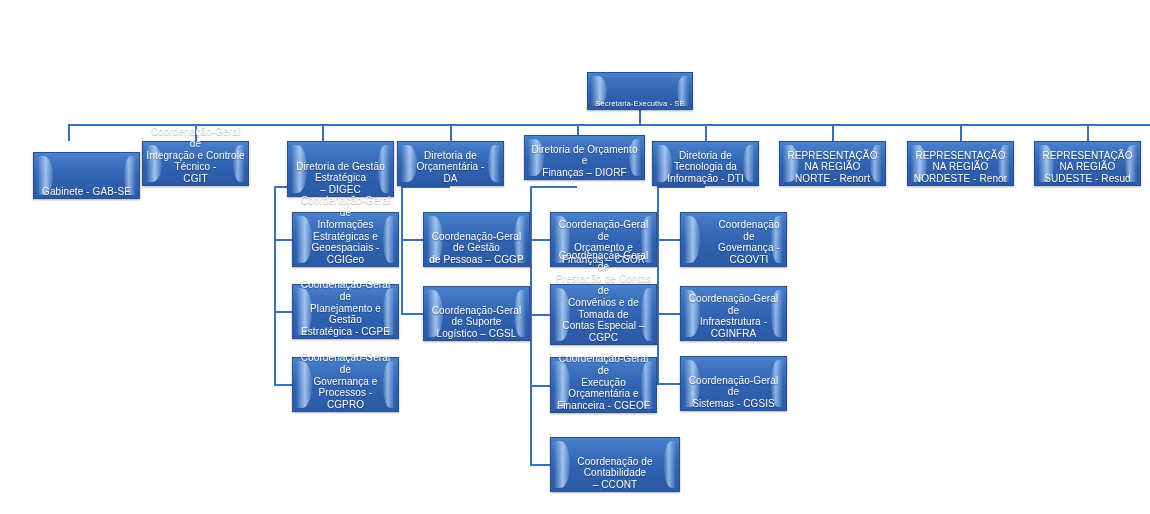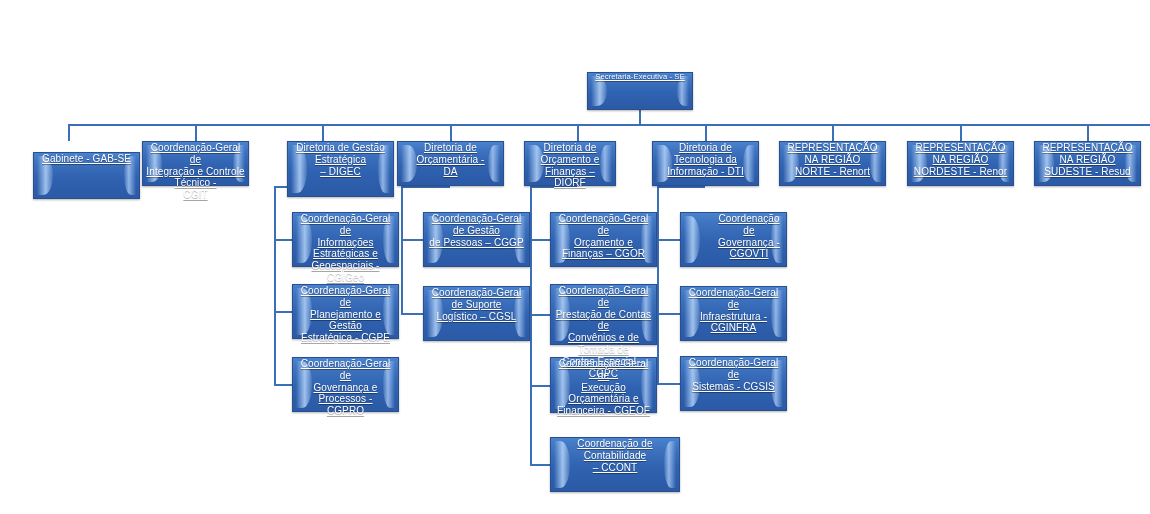--- a/index.html
+++ b/index.html
@@ -27,28 +27,27 @@
   .line.h { height: 2px; }
   .line.v { width: 2px; }
 
   
   .node {
     position: absolute;
     box-sizing: border-box;
     border: 1px solid #2a4f8f;
     background: linear-gradient(to bottom, #4a82ce 0%, #3f74c0 18%, #2f62b0 55%, #2b5aa6 100%);
     display: flex;
-    align-items: flex-start;
+    align-items: flex-end;
     justify-content: center;
     text-align: center;
     color: #ffffff;
     line-height: 1.18;
     overflow: visible;
     box-shadow: 0 1px 2px rgba(0,0,0,0.30);
-    text-decoration: underline;
   }
   
   .node::before {
     content: "";
     position: absolute;
     left: 3px; top: 3px; bottom: 3px;
     width: 16px;
     background: linear-gradient(to right, rgba(255,255,255,0.00) 0%, rgba(190,220,255,0.78) 55%, rgba(255,255,255,0.10) 100%);
     border-radius: 0 60% 60% 0 / 0 50% 50% 0;
     pointer-events: none;
@@ -130,21 +129,21 @@
 CGIT</span>
   </div>
   <div class="node" style="left:287px; top:141px; width:107px; height:56px;">
     <span class="label">Diretoria de Gestão Estratégica
 – DIGEC</span>
   </div>
   <div class="node" style="left:397px; top:141px; width:107px; height:45px;">
     <span class="label">Diretoria de Orçamentária -
 DA</span>
   </div>
-  <div class="node" style="left:524px; top:141px; width:92px; height:45px;">
+  <div class="node" style="left:524px; top:135px; width:121px; height:45px;">
     <span class="label">Diretoria de Orçamento e
 Finanças – DIORF</span>
   </div>
   <div class="node" style="left:652px; top:141px; width:107px; height:45px;">
     <span class="label">Diretoria de Tecnologia da
 Informação - DTI</span>
   </div>
   <div class="node" style="left:779px; top:141px; width:107px; height:45px;">
     <span class="label">REPRESENTAÇÃO NA REGIÃO
 NORTE - Renort</span>

